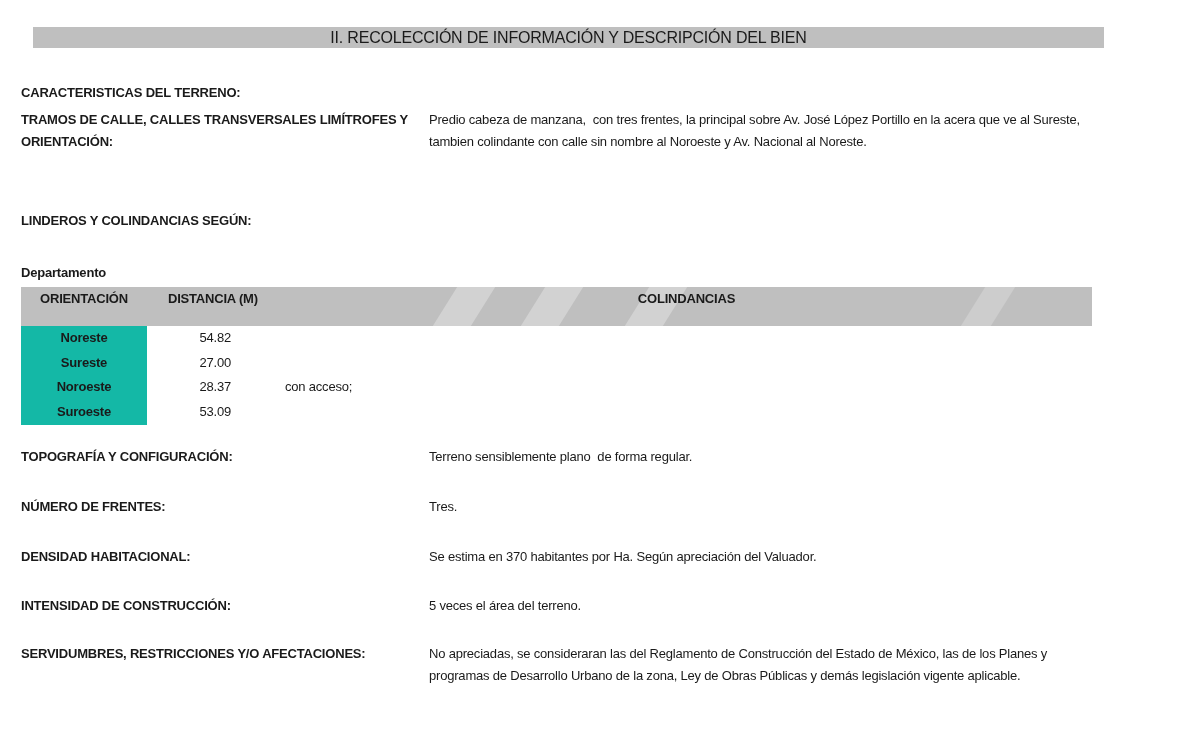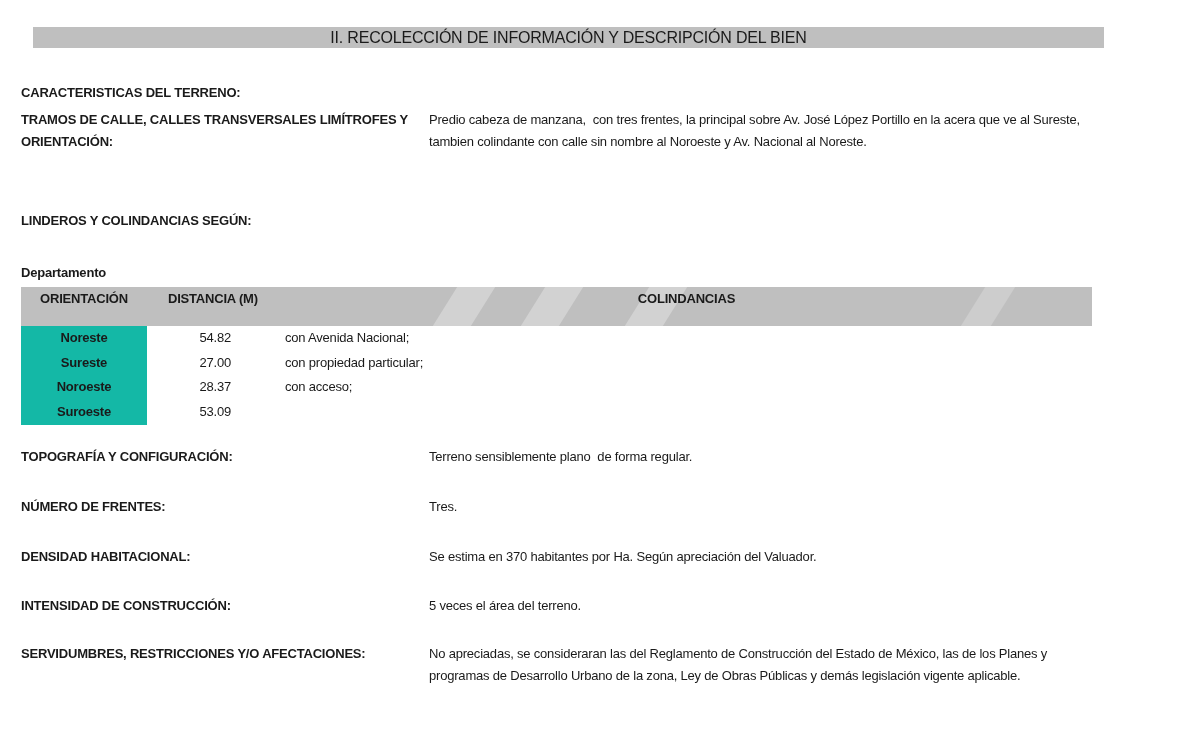--- a/index.html
+++ b/index.html
@@ -161,26 +161,24 @@
       <div class="streak s2"></div>
       <div class="streak s3"></div>
       <div class="streak s4"></div>
       <div class="th th-orientacion">ORIENTACIÓN</div>
       <div class="th th-distancia">DISTANCIA (M)</div>
       <div class="th th-colindancias">COLINDANCIAS</div>
     </div>
     <div class="trow">
       <div class="td td-orientacion">Noreste</div>
       <div class="td td-distancia">54.82</div>
-      <div class="td td-colindancia">con Avenida Nacional;</div>
     </div>
     <div class="trow">
       <div class="td td-orientacion">Sureste</div>
       <div class="td td-distancia">27.00</div>
-      <div class="td td-colindancia">con propiedad particular;</div>
     </div>
     <div class="trow">
       <div class="td td-orientacion">Noroeste</div>
       <div class="td td-distancia">28.37</div>
       <div class="td td-colindancia">con acceso;</div>
     </div>
     <div class="trow">
       <div class="td td-orientacion">Suroeste</div>
       <div class="td td-distancia">53.09</div>
     </div>

